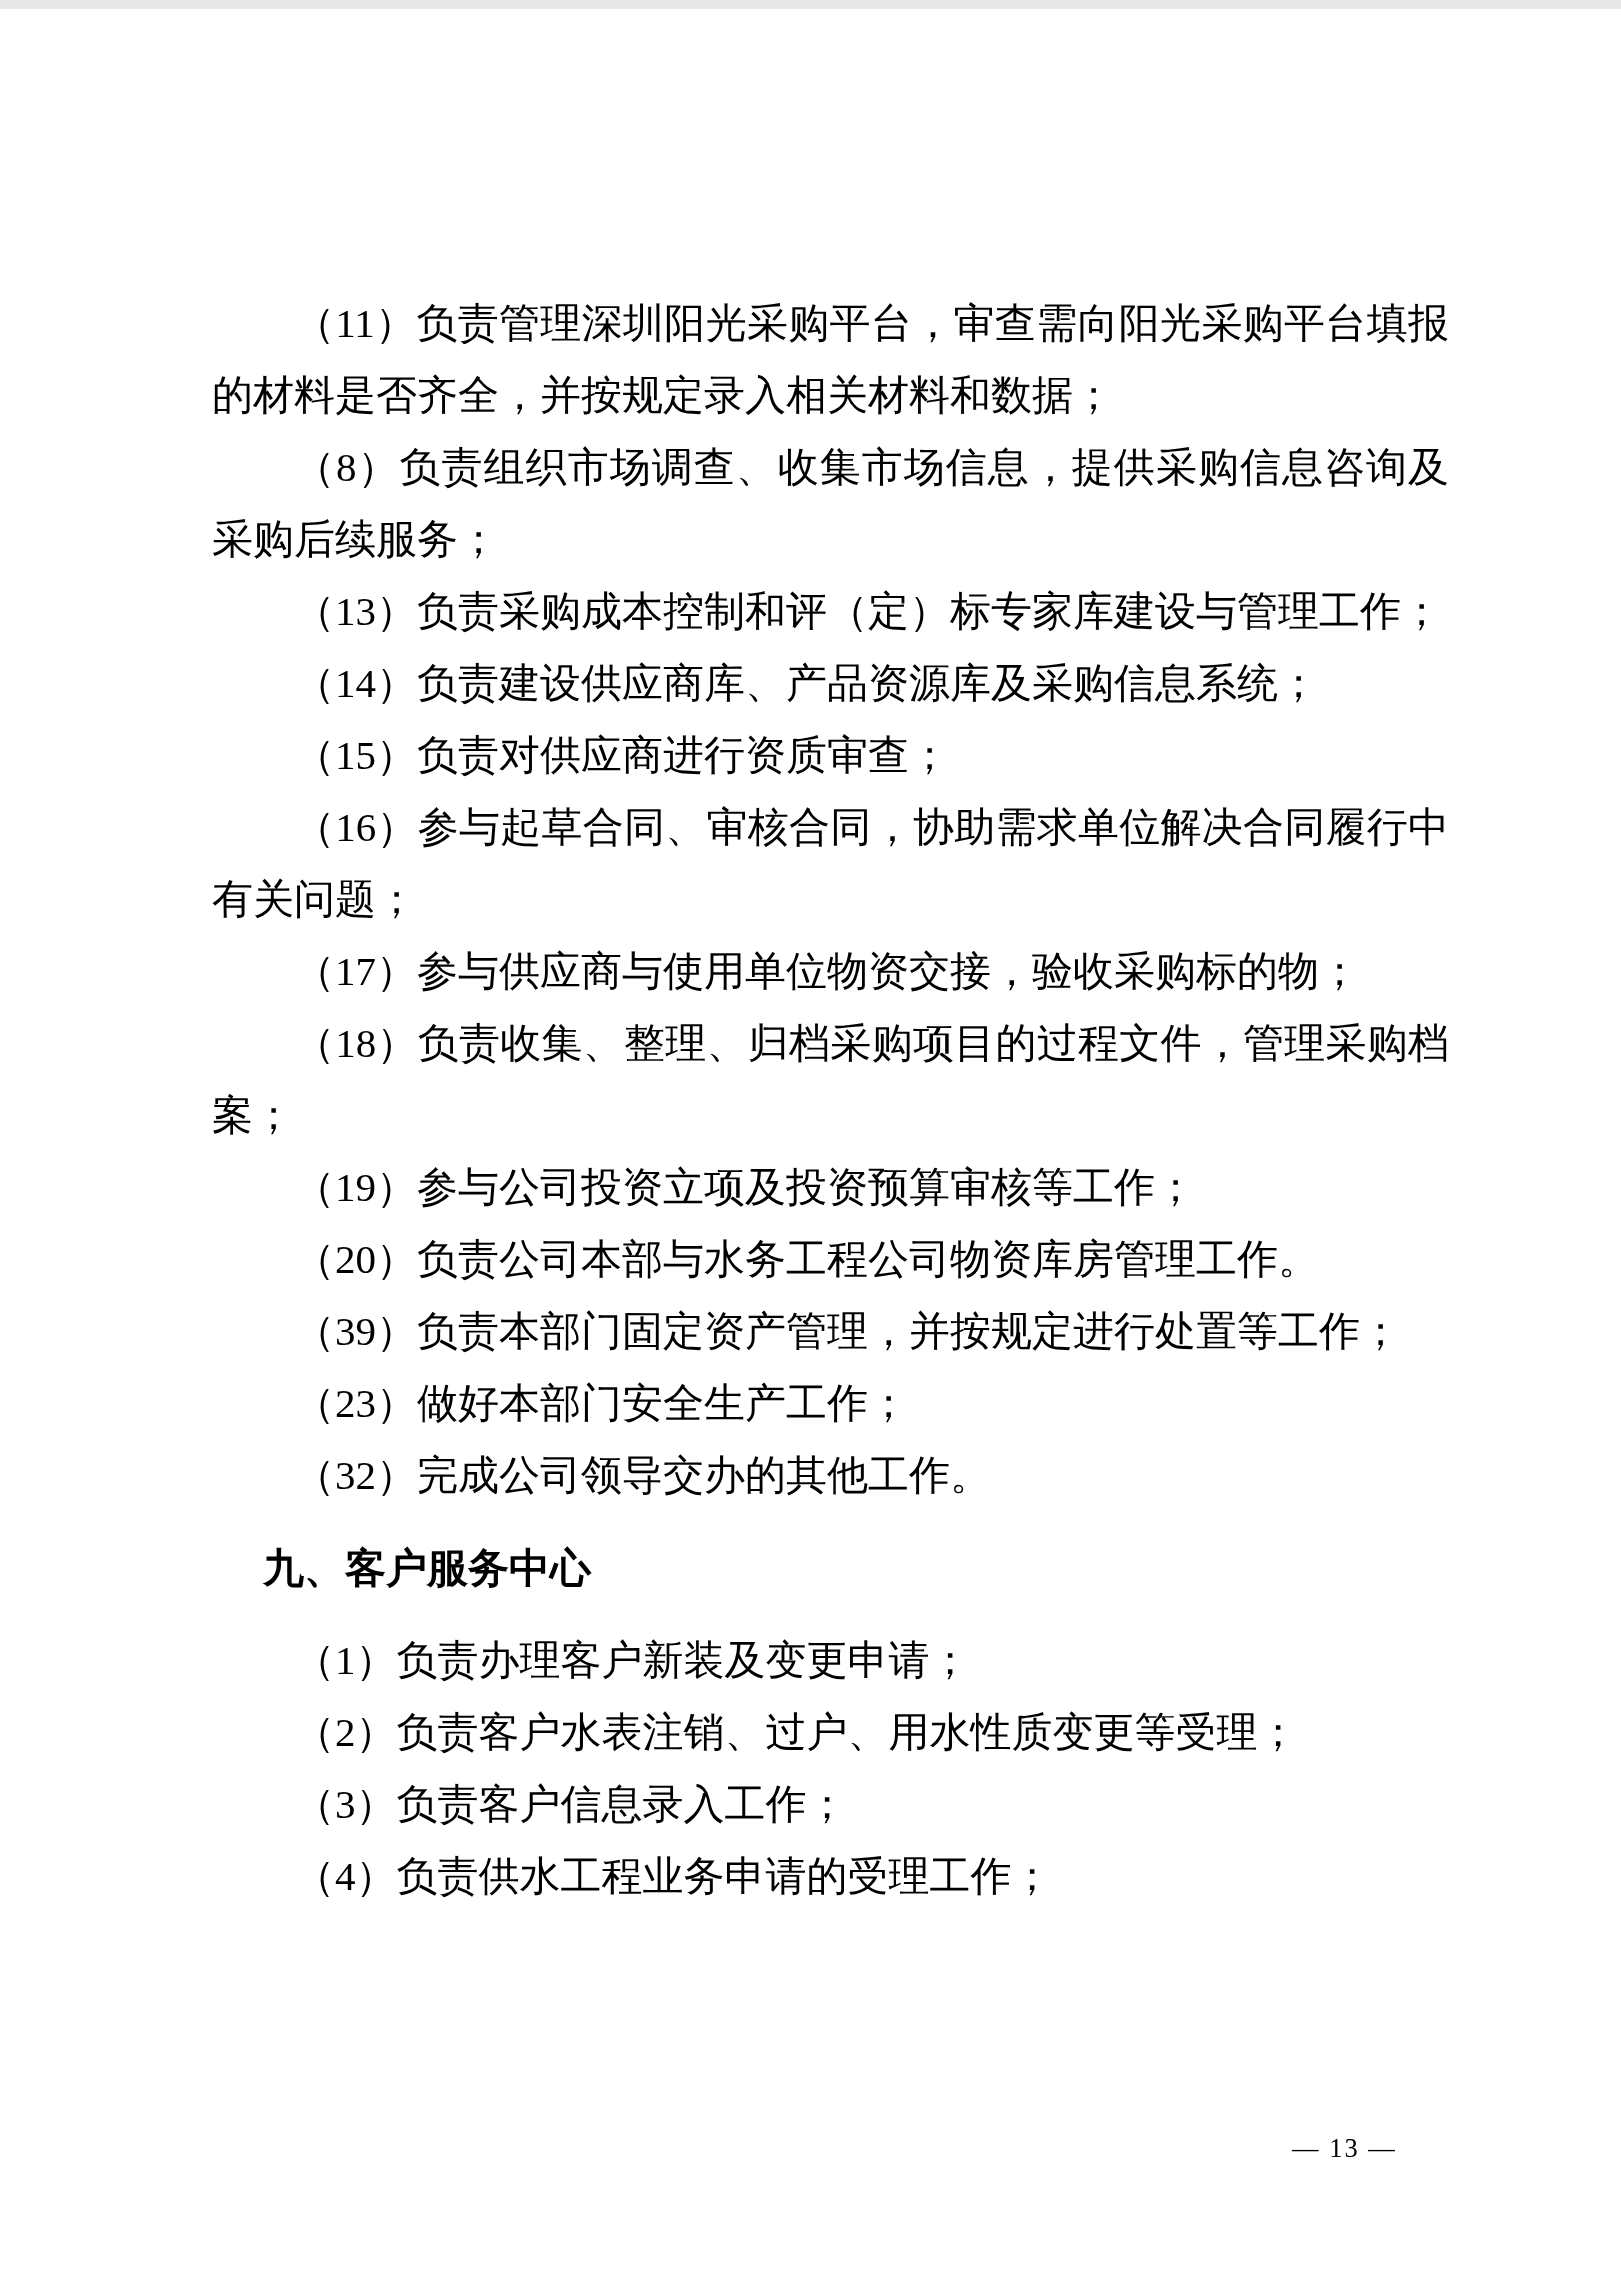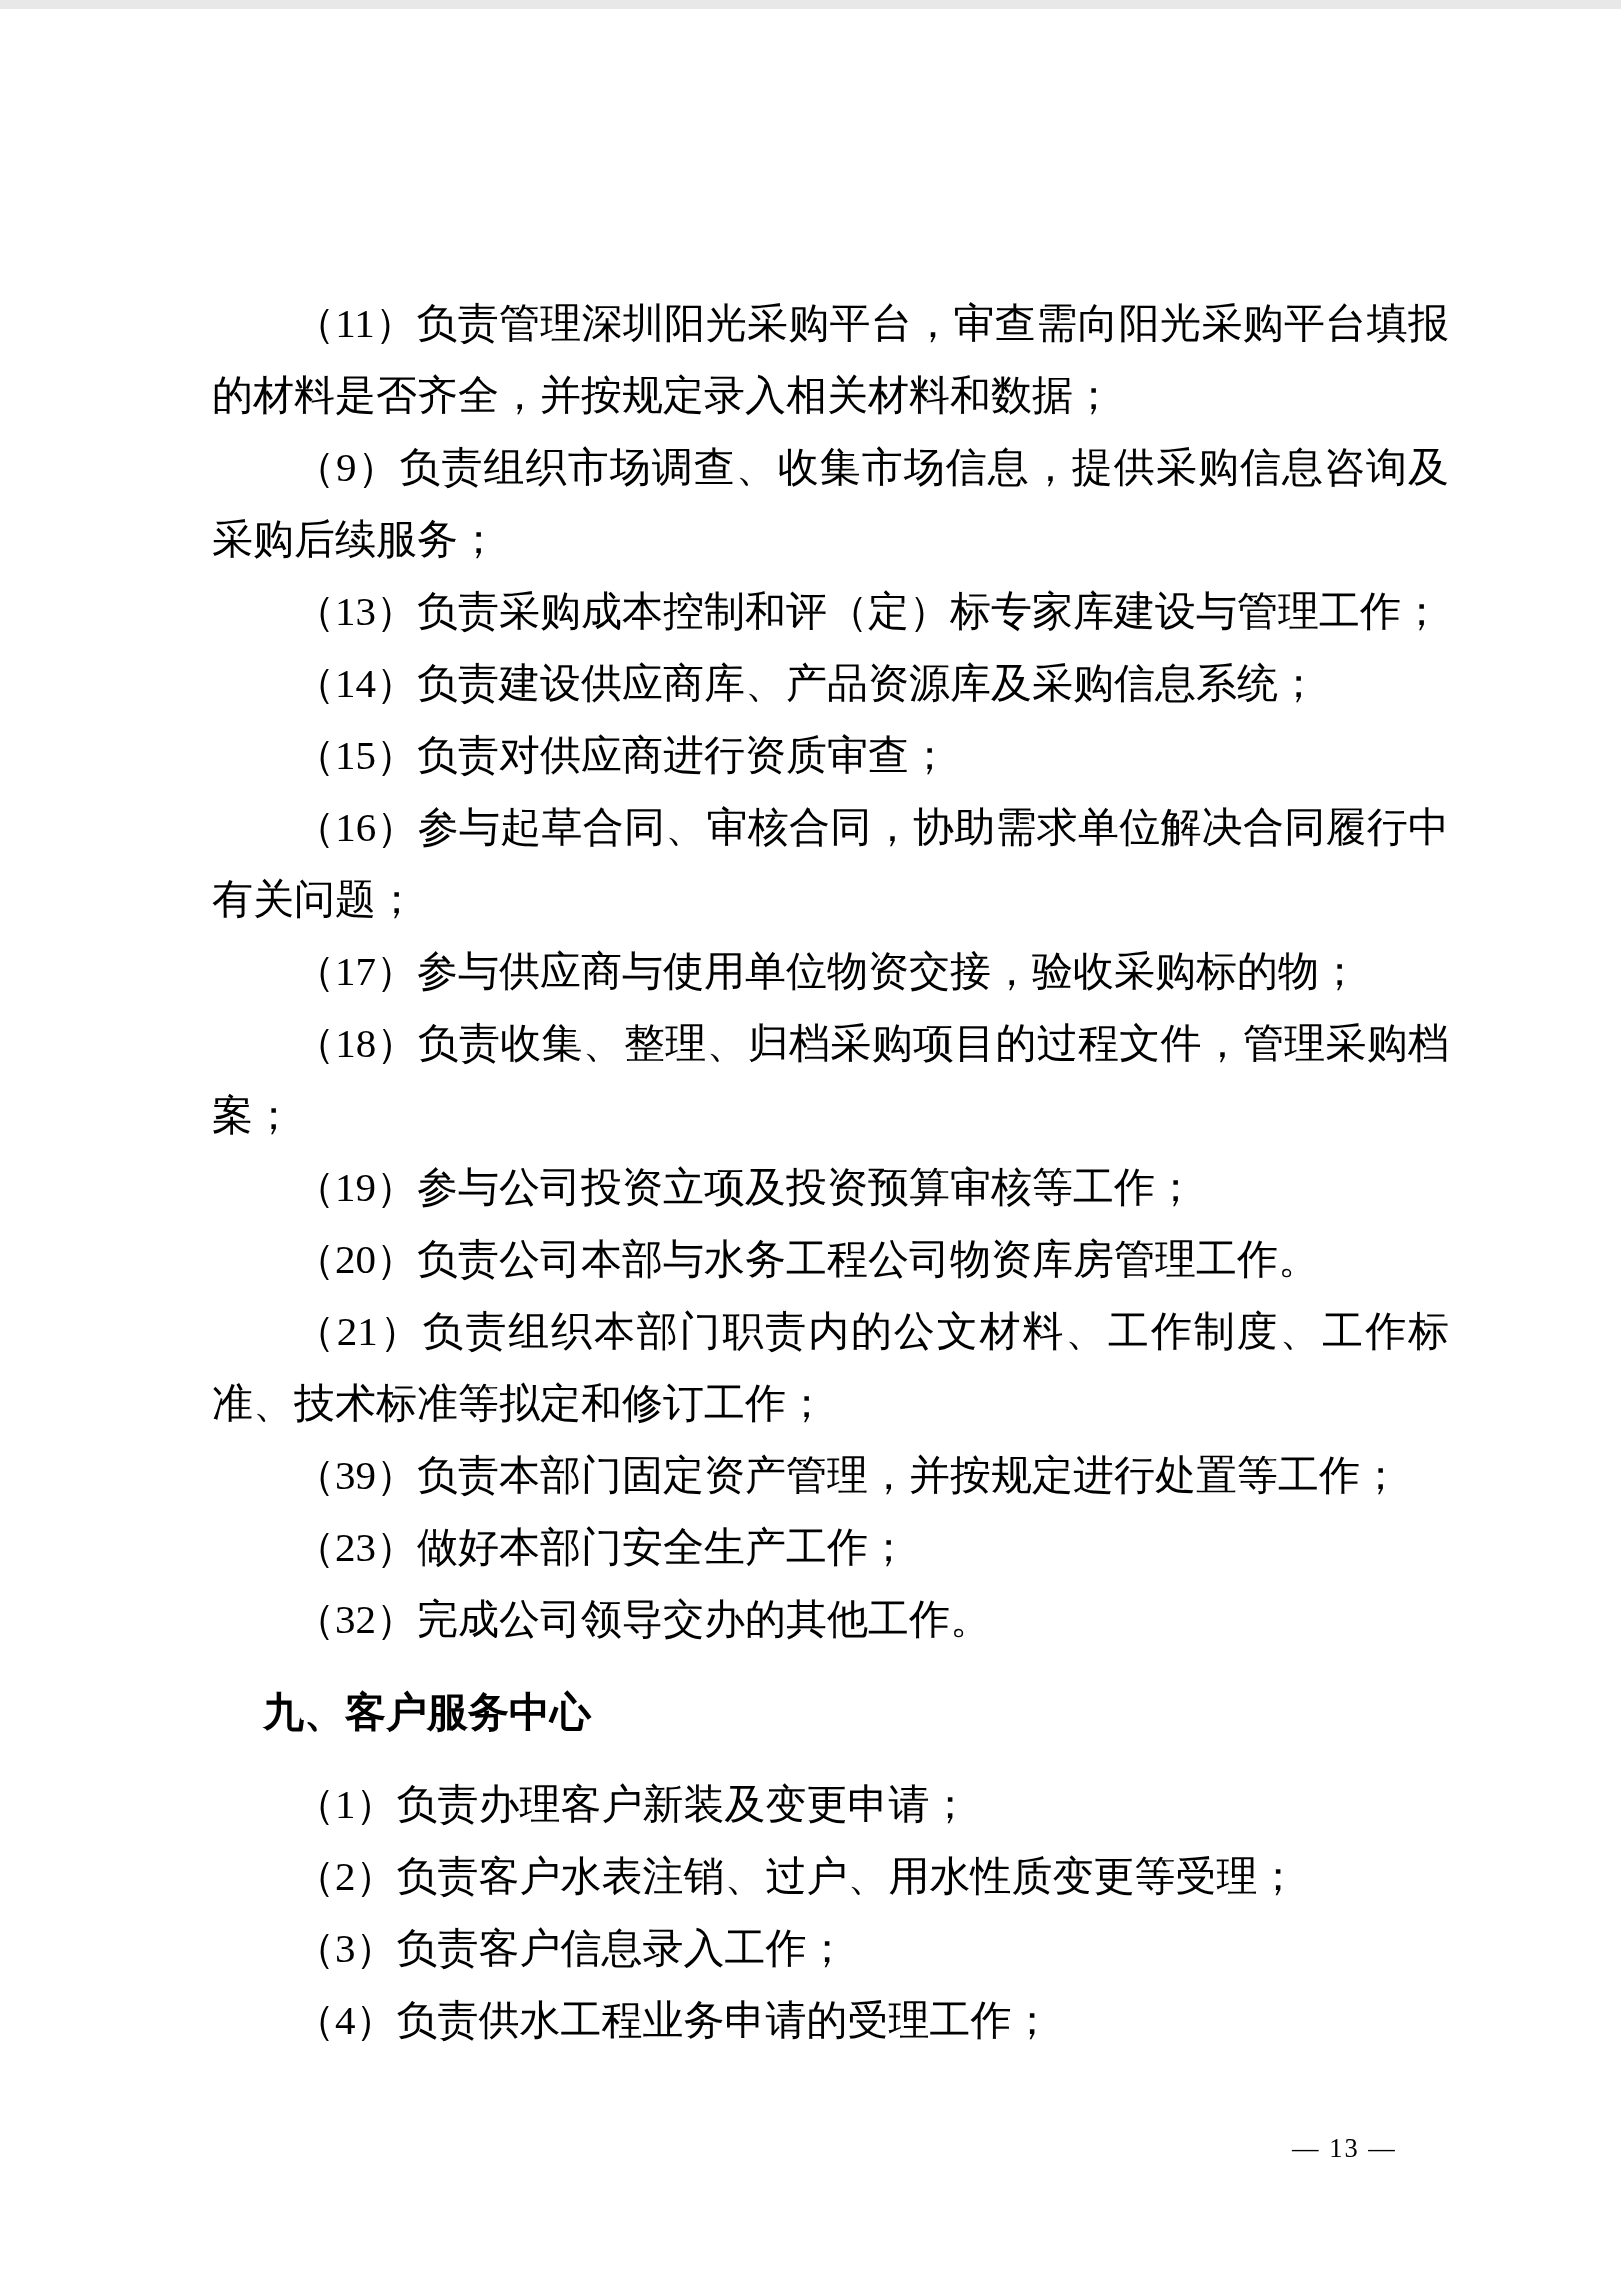--- a/index.html
+++ b/index.html
@@ -46,30 +46,29 @@
     letter-spacing: 2px;
     white-space: pre;
   }
 </style>
 </head>
 <body>
 
 <div class="page">
   <div class="content">
     <div class="para">（11）负责管理深圳阳光采购平台，审查需向阳光采购平台填报的材料是否齐全，并按规定录入相关材料和数据；</div>
-    <div class="para">（9）负责组织市场调查、收集市场信息，提供采购信息咨询及采购后续服务；</div>
+    <div class="para">（8）负责组织市场调查、收集市场信息，提供采购信息咨询及采购后续服务；</div>
     <div class="para">（13）负责采购成本控制和评（定）标专家库建设与管理工作；</div>
     <div class="para">（14）负责建设供应商库、产品资源库及采购信息系统；</div>
     <div class="para">（15）负责对供应商进行资质审查；</div>
     <div class="para">（16）参与起草合同、审核合同，协助需求单位解决合同履行中有关问题；</div>
     <div class="para">（17）参与供应商与使用单位物资交接，验收采购标的物；</div>
     <div class="para">（18）负责收集、整理、归档采购项目的过程文件，管理采购档案；</div>
     <div class="para">（19）参与公司投资立项及投资预算审核等工作；</div>
     <div class="para">（20）负责公司本部与水务工程公司物资库房管理工作。</div>
-    <div class="para">（21）负责组织本部门职责内的公文材料、工作制度、工作标准、技术标准等拟定和修订工作；</div>
     <div class="para">（39）负责本部门固定资产管理，并按规定进行处置等工作；</div>
     <div class="para">（23）做好本部门安全生产工作；</div>
     <div class="para">（32）完成公司领导交办的其他工作。</div>
 
     <div class="section-heading">九、客户服务中心</div>
 
     <div class="para">（1）负责办理客户新装及变更申请；</div>
     <div class="para">（2）负责客户水表注销、过户、用水性质变更等受理；</div>
     <div class="para">（3）负责客户信息录入工作；</div>
     <div class="para">（4）负责供水工程业务申请的受理工作；</div>

